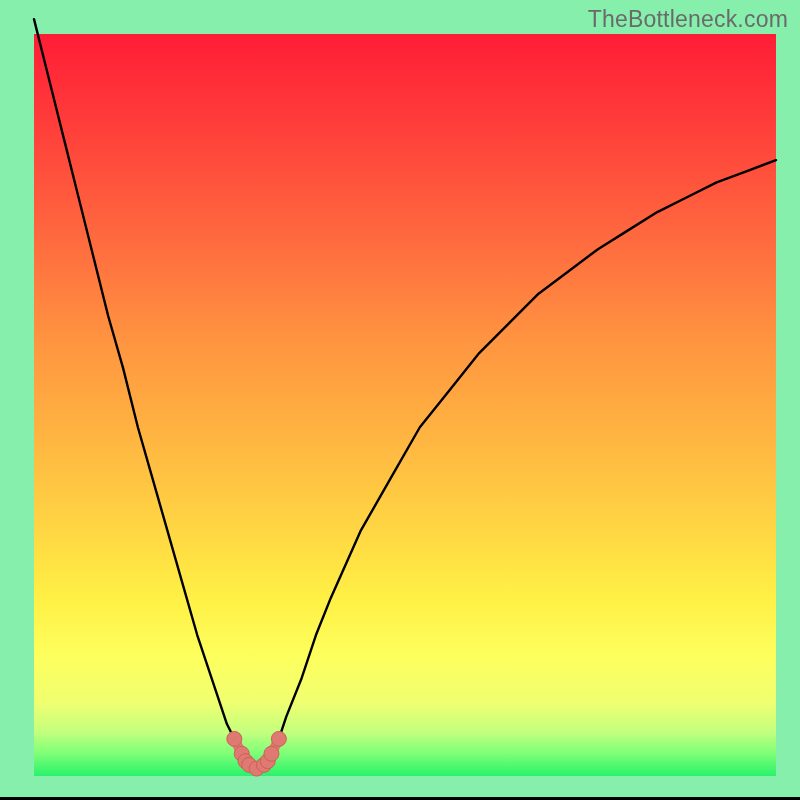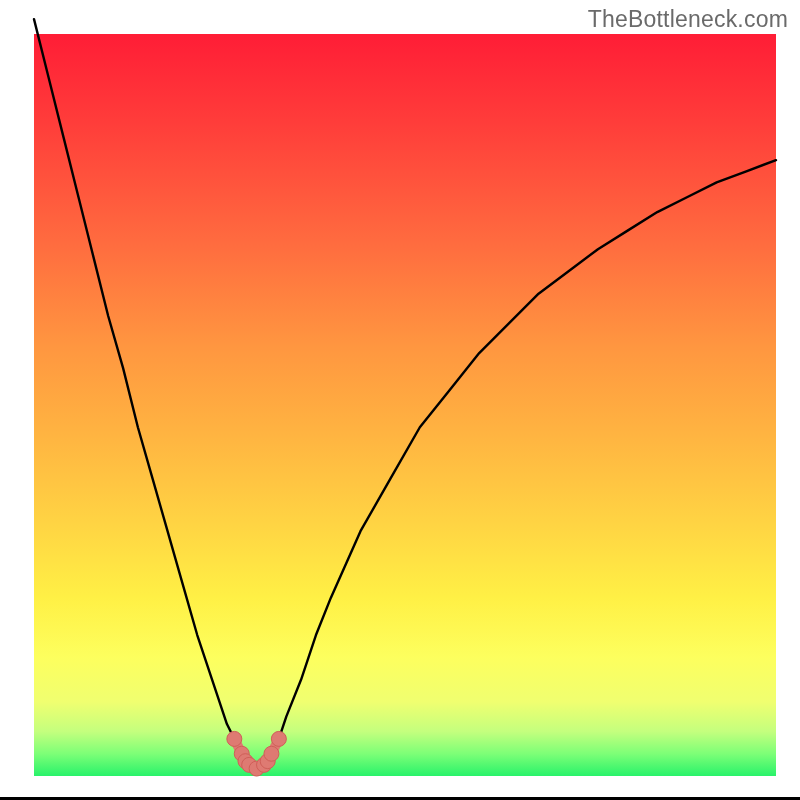--- a/index.html
+++ b/index.html
@@ -10,21 +10,21 @@
     overflow: hidden;
     background: #000;
     font-family: Arial, Helvetica, sans-serif;
   }
   .frame {
     position: absolute;
     left: 0;
     top: 0;
     width: 800px;
     height: 797px;
-    background: #ffffff;
+    background: #86efac;
   }
   .plot {
     position: absolute;
     left: 34px;
     top: 34px;
     width: 742px;
     height: 742px;
     background: linear-gradient(
       to bottom,
       #ff1d36 0%,

